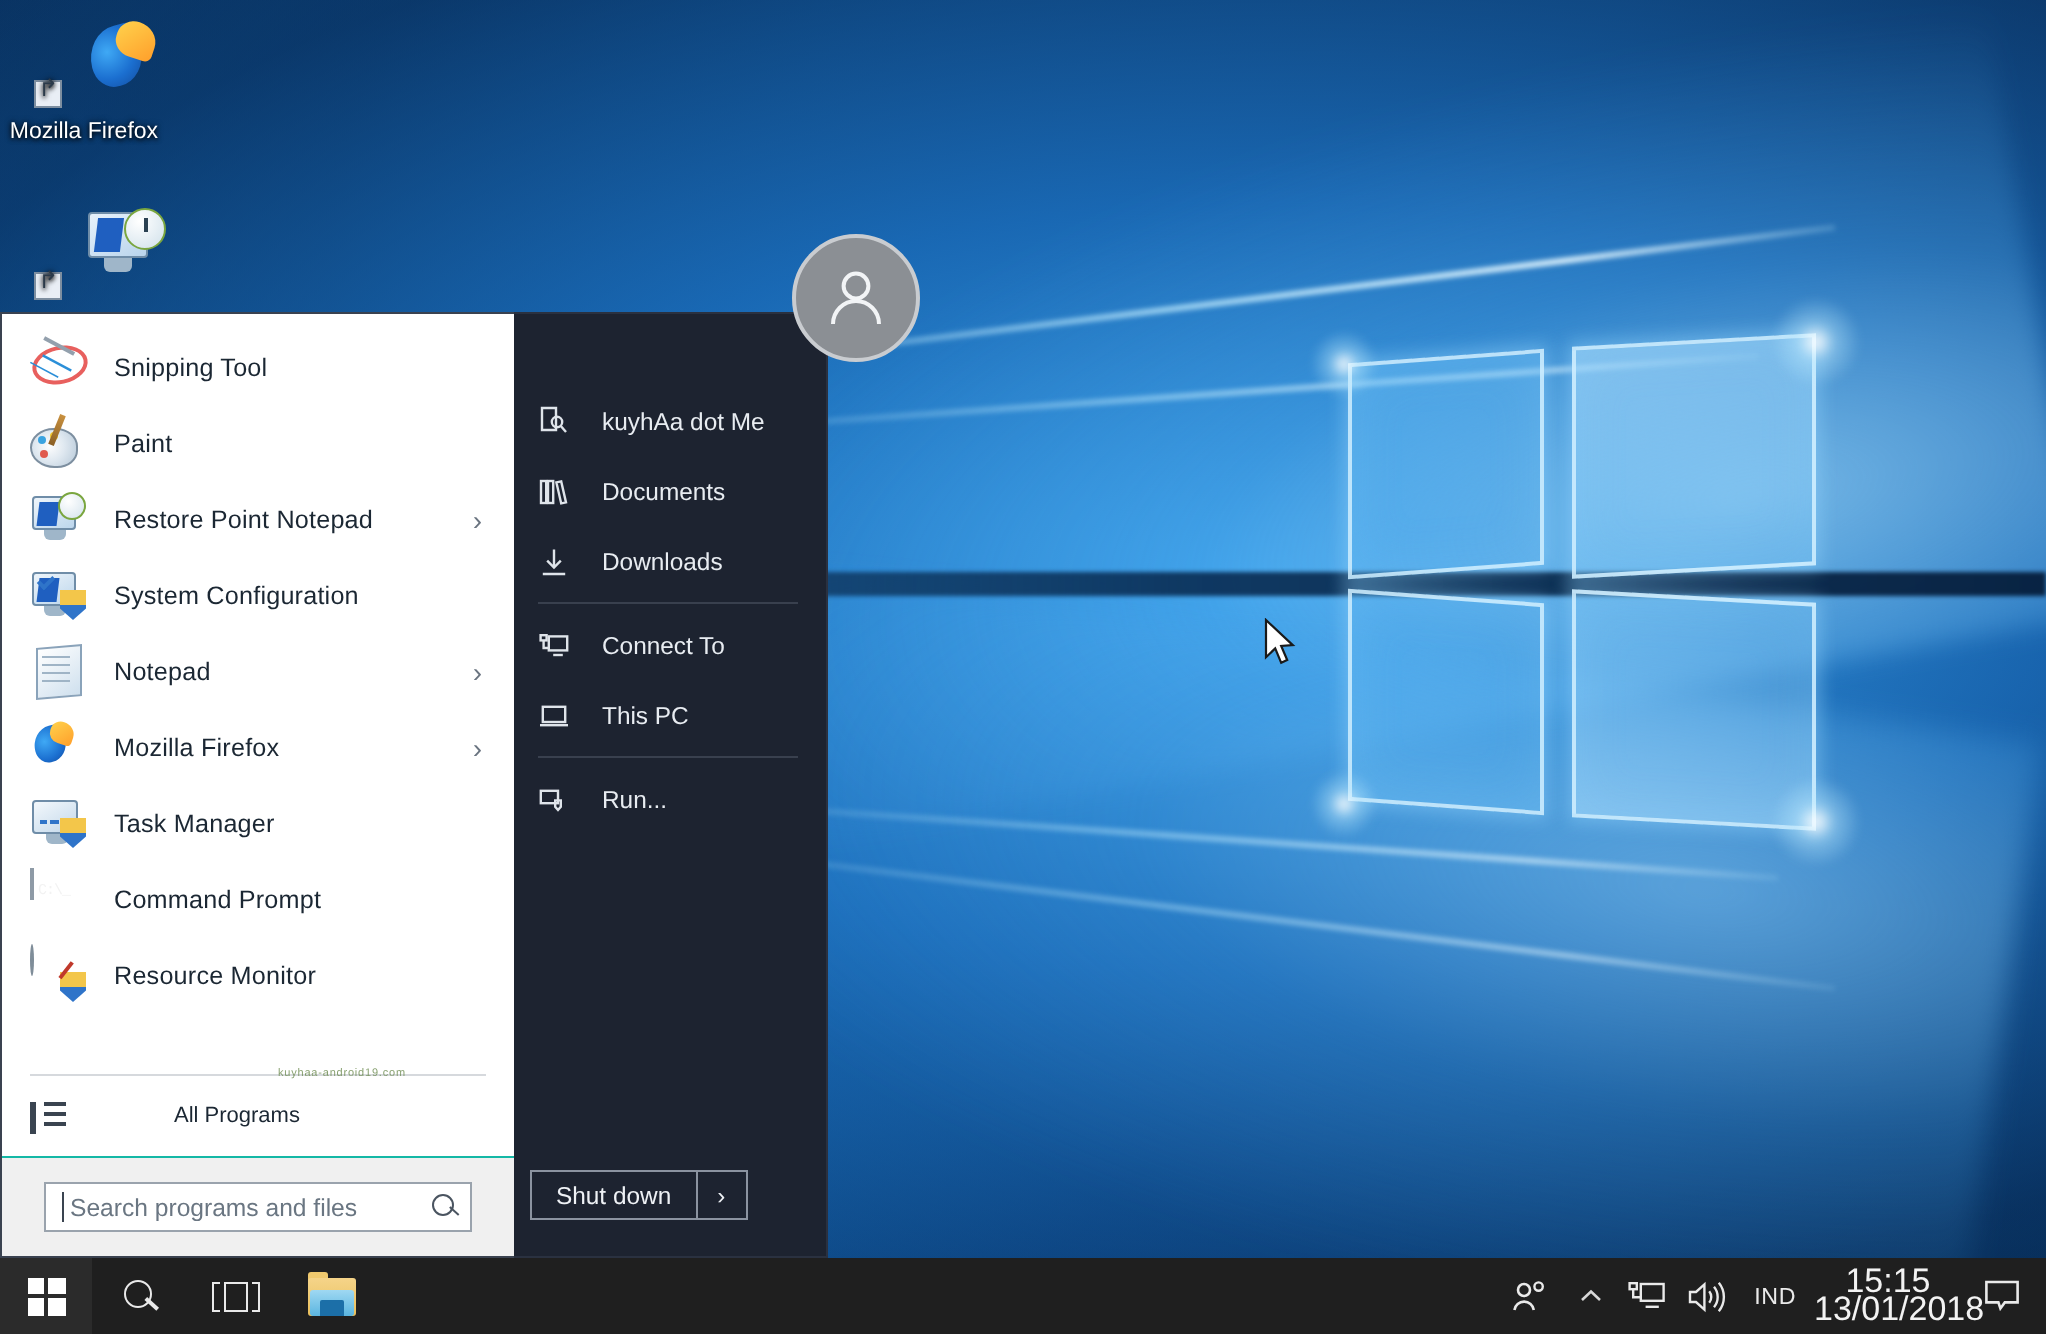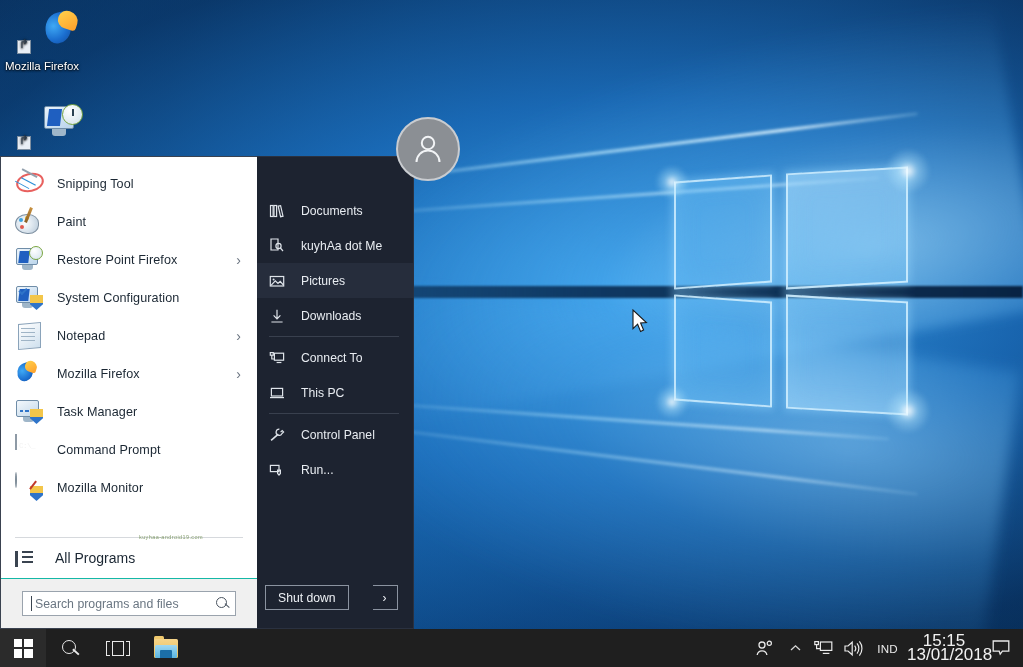--- a/index.html
+++ b/index.html
@@ -153,21 +153,21 @@
   .ic-cmd::before { content:""; position:absolute; left:0; right:0; top:0; height:4px; background:linear-gradient(#d8dfe6,#9fadb9);}
   .ic-cmd::after { content:"C:\\_"; position:absolute; left:3px; top:7px; font-family:"Liberation Mono", monospace; font-size:7.5px; color:#f2f2f2; letter-spacing:-0.5px;}
   .ic-res { width:28px;height:28px; border-radius:50%; position:relative;
     background: radial-gradient(circle at 38% 32%, #ffffff 0%, #dfe6ec 40%, #9fadb8 100%); border:1.6px solid #7f8d99;}
   .ic-res::after { content:""; position:absolute; left:13px; top:6px; width:1.8px; height:10px; background:#c0392b;
     transform-origin: bottom center; transform: rotate(38deg);}
   .ic-res .shield { position:absolute; left:14px; top:13px; width:13px;height:15px;
     background: linear-gradient(#f3c64a 0 50%, #2f74c9 50% 100%); clip-path: polygon(50% 100%, 0 62%, 0 0, 100% 0, 100% 62%);}
 
   .sm-divider { height:1px; background:#d6d9dd; margin: 0 14px; }
-  .sm-allprog { height: 40px; display:flex; align-items:center; padding-left: 14px; font-size: 14px; color:#1b2733; }
+  .sm-allprog { height: 40px; display:flex; align-items:center; padding-left: 14px; font-size: 11px; color:#1b2733;gap:32px; }
   .ap-icon { width:18px; height:15px; margin-right: 22px; position:relative; flex:0 0 18px; }
   .ap-icon .bar { position:absolute; left:7px; height:2px; background:#3a4450; width:11px; }
   .ap-icon .bar.b1 { top:0; } .ap-icon .bar.b2 { top:5px; } .ap-icon .bar.b3 { top:10px; }
   .ap-icon .dot { position:absolute; left:0; width:3px; height:3px; background:#3a4450; }
   .ap-icon .dot.d1 { top:0; box-shadow: 0 0 0 0 #3a4450; } 
   .ap-icon .dot.d1b { top:3px; } .ap-icon .dot.d2 { top:5px; } .ap-icon .dot.d2b{ top:8px;} .ap-icon .dot.d3 { top:10px; } .ap-icon .dot.d3b{ top:13px;}
 
   .sm-searchbar { height: 50px; background: #f0f0f0; border-top: 1px solid #14b8a6; display:flex; align-items:center; justify-content:center; }
   .search-box {
     width: 214px; height: 25px; background: #fff; border: 1px solid #9aa3ad;
@@ -196,21 +196,21 @@
   .r-item.active { background: #262d3c; }
   .r-item .ri { width: 22px; flex: 0 0 22px; margin-right: 10px; display:flex; align-items:center; justify-content:flex-start; }
   .r-div { height:1px; background:#39404e; margin: 3px 14px 3px 12px; }
 
   .avatar {
     position: absolute; left: 139px; top: -40px; width: 64px; height: 64px; border-radius: 50%;
     background: #8b8f94; border: 2px solid #c9ccd0; z-index: 5;
     display:flex; align-items:center; justify-content:center;
   }
 
-  .sd-wrap { position: absolute; left: 8px; bottom: 18px; display:flex;gap:24px; }
+  .sd-wrap { position: absolute; left: 8px; bottom: 18px; display:flex; }
   .sd-btn {
     height: 25px; min-width: 78px; padding: 0 12px; background: transparent;
     border: 1px solid #8b93a0; color: #eef1f5; font-size: 12.2px;
     display:flex; align-items:center; justify-content:center; font-family:"Liberation Sans", sans-serif;
   }
   .sd-arrow {
     width: 25px; height: 25px; background: transparent; border: 1px solid #8b93a0; border-left: none;
     color:#eef1f5; font-size: 12px; display:flex; align-items:center; justify-content:center;
   }
 
@@ -323,21 +323,21 @@
           <span class="ico">
             <span class="ic-paint"><span class="d1"></span><span class="d2"></span><span class="d3"></span></span>
           </span>
           <span class="lbl">Paint</span>
         </div>
 
         <div class="sm-item">
           <span class="ico">
             <span class="ic-mon"><span class="scr"></span><span class="base"></span><span class="clock"></span></span>
           </span>
-          <span class="lbl">Restore Point Firefox</span>
+          <span class="lbl">Restore Point Notepad</span>
           <span class="chev">›</span>
         </div>
 
         <div class="sm-item">
           <span class="ico">
             <span class="ic-mon"><span class="scr"></span><span class="check"></span><span class="base"></span><span class="shield"></span></span>
           </span>
           <span class="lbl">System Configuration</span>
         </div>
 
@@ -362,21 +362,21 @@
 
         <div class="sm-item">
           <span class="ico"><span class="ic-cmd"></span></span>
           <span class="lbl">Command Prompt</span>
         </div>
 
         <div class="sm-item">
           <span class="ico">
             <span class="ic-res"><span class="shield"></span></span>
           </span>
-          <span class="lbl">Mozilla Monitor</span>
+          <span class="lbl">Resource Monitor</span>
         </div>
       </div>
 
       <div class="sm-divider"></div>
 
       <div class="sm-allprog">
         <span class="ap-icon">
           <span class="dot d1"></span>
             <span class="dot d1b"></span>
           <span class="dot d2"></span>
@@ -404,49 +404,39 @@
       <div class="avatar">
         <svg width="36" height="36" viewBox="0 0 36 36">
           <circle cx="18" cy="12" r="6.2" fill="none" stroke="#f2f4f6" stroke-width="2"></circle>
           <path d="M6.5 31 a11.5 11.5 0 0 1 23 0" fill="none" stroke="#f2f4f6" stroke-width="2"></path>
         </svg>
       </div>
 
       <div class="r-item">
         <span class="ri">
           <svg width="16" height="16" viewBox="0 0 16 16">
+              <path d="M2 1 h7 v11 h-7z" fill="none" stroke="#dfe4ea" stroke-width="1.2"></path>
+              <circle cx="9.5" cy="8" r="2.6" fill="none" stroke="#dfe4ea" stroke-width="1.2"></circle>
+              <path d="M11.4 10 L14 13" stroke="#dfe4ea" stroke-width="1.2" fill="none"></path>
+            </svg>
+        </span>
+        <span>kuyhAa dot Me</span>
+      </div>
+
+      <div class="r-item">
+        <span class="ri">
+          <svg width="16" height="16" viewBox="0 0 16 16">
               <rect x="1.5" y="2.5" width="2.6" height="11" fill="none" stroke="#dfe4ea" stroke-width="1.2"></rect>
               <rect x="5" y="2.5" width="2.6" height="11" fill="none" stroke="#dfe4ea" stroke-width="1.2"></rect>
               <path d="M9.2 3.2 L11.6 2.7 L14 13.2 L11.6 13.7 Z" fill="none" stroke="#dfe4ea" stroke-width="1.2"></path>
             </svg>
         </span>
         <span>Documents</span>
       </div>
 
-      <div class="r-item">
-        <span class="ri">
-          <svg width="16" height="16" viewBox="0 0 16 16">
-              <path d="M2 1 h7 v11 h-7z" fill="none" stroke="#dfe4ea" stroke-width="1.2"></path>
-              <circle cx="9.5" cy="8" r="2.6" fill="none" stroke="#dfe4ea" stroke-width="1.2"></circle>
-              <path d="M11.4 10 L14 13" stroke="#dfe4ea" stroke-width="1.2" fill="none"></path>
-            </svg>
-        </span>
-        <span>kuyhAa dot Me</span>
-      </div>
-
-      <div class="r-item active">
-        <span class="ri">
-          <svg width="16" height="16" viewBox="0 0 16 16">
-              <rect x="1.3" y="3.5" width="13.4" height="9.5" fill="none" stroke="#dfe4ea" stroke-width="1.2"></rect>
-              <circle cx="4.6" cy="6.6" r="1" fill="#dfe4ea"></circle>
-              <path d="M2 12.3 L6.3 7.8 L9 10.5 L11.2 8.4 L14.4 12" fill="none" stroke="#dfe4ea" stroke-width="1.2"></path>
-            </svg>
-        </span>
-        <span>Pictures</span>
-      </div>
 
 
       <div class="r-item">
         <span class="ri">
           <svg width="16" height="16" viewBox="0 0 16 16">
               <path d="M8 1.8 V10.5 M4.6 7.3 L8 10.8 L11.4 7.3 M2.4 14 H13.6" fill="none" stroke="#dfe4ea" stroke-width="1.2"></path>
             </svg>
         </span>
         <span>Downloads</span>
       </div>
@@ -470,29 +460,20 @@
           <svg width="16" height="16" viewBox="0 0 16 16">
               <rect x="2.4" y="3.4" width="11.2" height="7.6" fill="none" stroke="#dfe4ea" stroke-width="1.2"></rect>
               <path d="M1 12.6 H15" stroke="#dfe4ea" stroke-width="1.2"></path>
             </svg>
         </span>
         <span>This PC</span>
       </div>
 
       <div class="r-div"></div>
 
-      <div class="r-item">
-        <span class="ri">
-          <svg width="16" height="16" viewBox="0 0 16 16">
-              <path d="M10.4 2.2 a3.1 3.1 0 1 0 2.6 4.4 L14.6 5 L13.2 3.6 L11.6 5.2" fill="none" stroke="#dfe4ea" stroke-width="1.2"></path>
-              <path d="M9.3 7.2 L2.1 13.3" stroke="#dfe4ea" stroke-width="1.6"></path>
-            </svg>
-        </span>
-        <span>Control Panel</span>
-      </div>
 
 
       <div class="r-item">
         <span class="ri">
           <svg width="16" height="16" viewBox="0 0 16 16">
               <rect x="1.4" y="3.4" width="8.6" height="6.2" fill="none" stroke="#dfe4ea" stroke-width="1.2"></rect>
               <path d="M8.6 8.2 L11.4 8.2 L11.4 11.4 L10 13 L8.6 11.4 Z" fill="none" stroke="#dfe4ea" stroke-width="1.2"></path>
             </svg>
         </span>
         <span>Run...</span>

